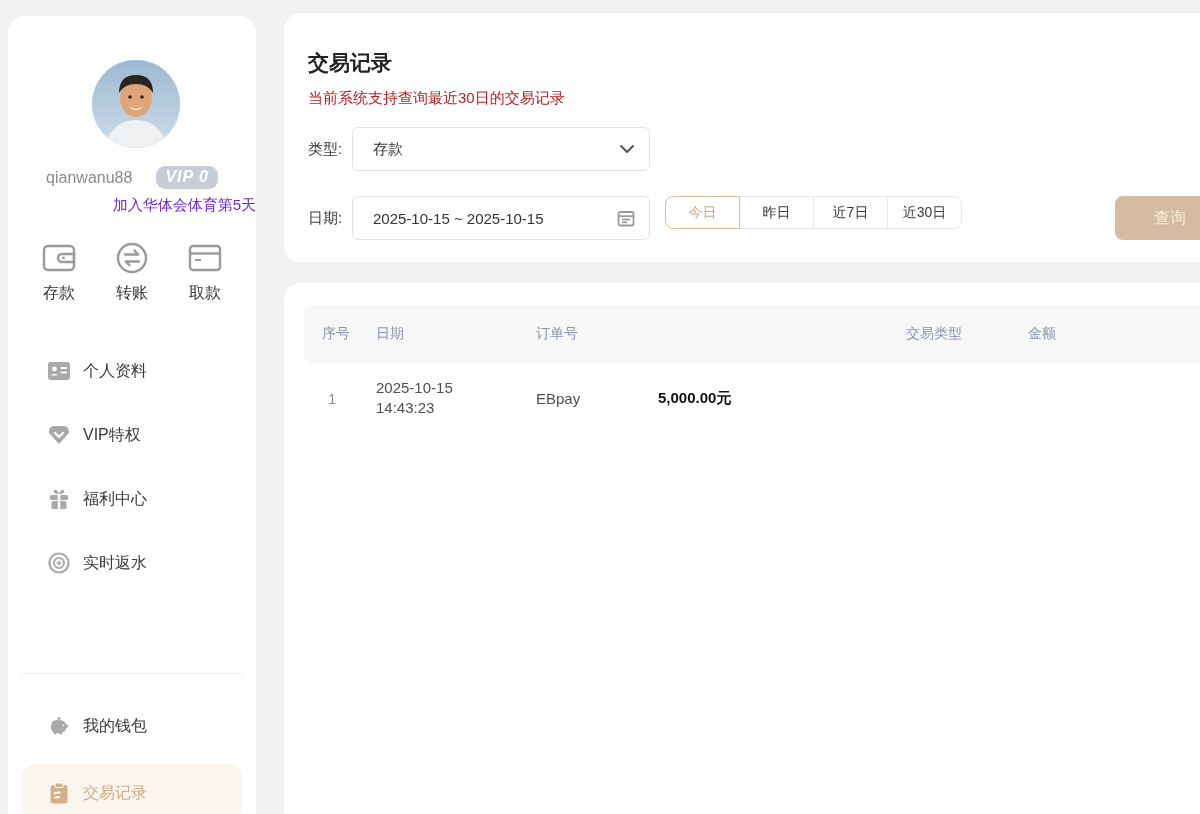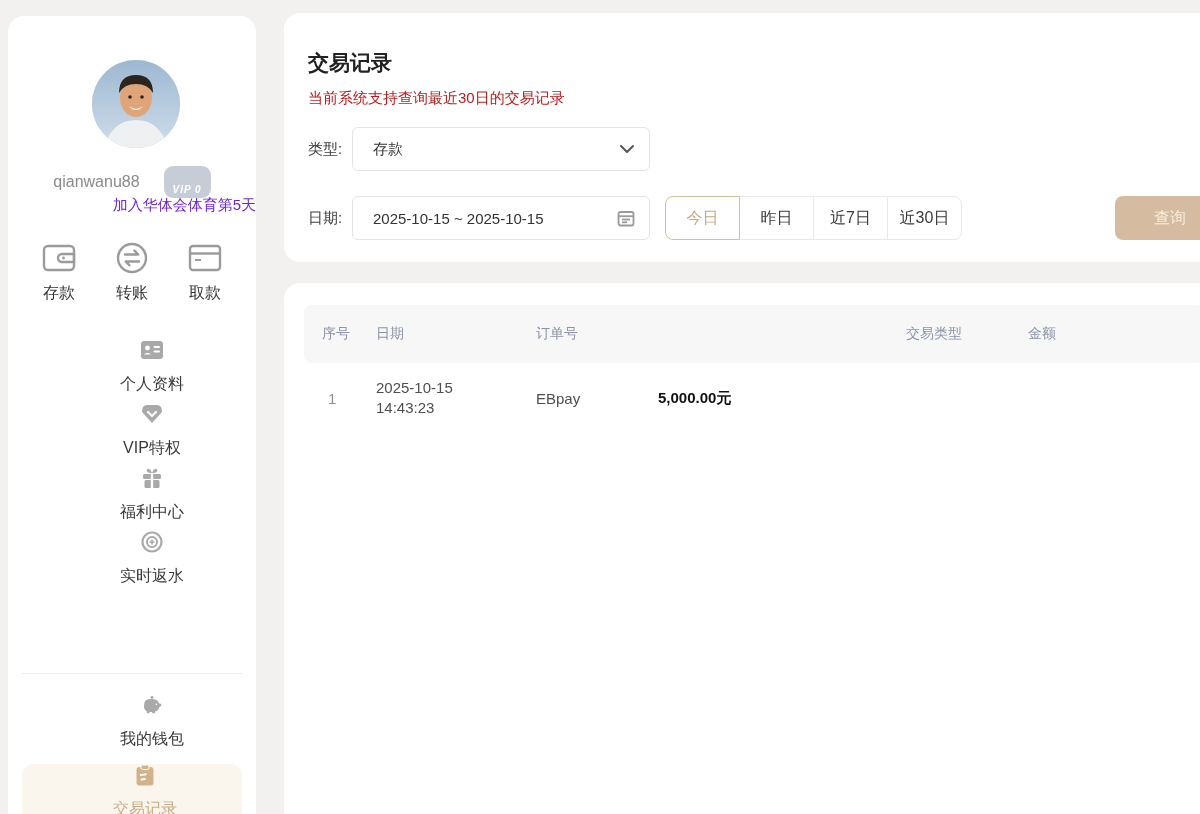--- a/index.html
+++ b/index.html
@@ -17,37 +17,37 @@
   .avatar {
     position:absolute; left:84px; top:44px; width:88px; height:88px;
     border-radius:50%; overflow:hidden; background:#b9cbdc;
   }
   .user-row {
     position:absolute; top:150px; left:0; width:100%;
     display:flex; justify-content:center; align-items:center; gap:24px;
   }
   .username { font-size:16px; color:#8a8a8a; }
   .vip-badge {
-    background:#c7cdd7; color:#fff; font-size:10px; font-weight:bold;
-    font-style:italic; padding:18px 9px 3px 9px; border-radius:9px; letter-spacing:1px;
+    background:#c7cdd7; color:#fff; font-size:16px; font-weight:bold;
+    font-style:italic; padding:2px 9px 3px 9px; border-radius:9px; letter-spacing:1px;
   }
   .joined { position:absolute; top:180px; left:0; width:100%; text-align:right;
     font-size:15px; color:#6d28d9; }
   .quick-actions {
     position:absolute; top:224px; left:20px; width:208px;
     display:flex; justify-content:space-between;
   }
   .qa { display:flex; flex-direction:column; align-items:center; width:62px; cursor:pointer; }
   .qa-icon { height:36px; display:flex; align-items:center; justify-content:center; }
   .qa-label { margin-top:7px; font-size:16px; color:#363636; }
 
   .nav { position:absolute; top:323px; left:0; width:100%; }
   .nav-item {
     height:64px; display:flex; align-items:center; padding-left:40px; gap:13px;
-    cursor:pointer; font-size:16px; color:#3a3a3a;flex-direction:column;
+    cursor:pointer; font-size:16px; color:#3a3a3a;
   }
   .nav-icon { width:22px; height:22px; display:flex; align-items:center; justify-content:center; }
   .side-divider { position:absolute; top:657px; left:14px; width:220px; height:1px; background:#ececec; }
   .wallet-nav { position:absolute; top:678px; left:0; width:100%; }
   .nav-item.active-block {
     margin:6px 14px 0 14px; padding-left:26px; height:58px;
     background:#faf6ee; border-radius:12px; color:#c9ad85;
   }
 
   
@@ -58,22 +58,22 @@
   .select-box, .date-box {
     position:absolute; left:68px; width:298px; height:44px;
     border:1px solid #e4e4e4; border-radius:6px; background:#fff;
     display:flex; align-items:center; padding:0 14px 0 20px; cursor:pointer;
   }
   .select-box { top:114px; }
   .date-box { top:183px; }
   .select-value, .date-value { font-size:15px; color:#333; flex:1; }
   .range-group { position:absolute; left:381px; top:183px; display:flex; }
   .range-btn {
-    width:75px; height:44px; background:#fff; border:1px solid #e8e8e8;
-    margin-left:-1px; font-size:16px; color:#3a3a3a; cursor:pointer;
+    width:75px; height:33px; background:#fff; border:1px solid #e8e8e8;
+    margin-left:-1px; font-size:14px; color:#3a3a3a; cursor:pointer;
     display:flex; align-items:center; justify-content:center;
     font-family:inherit;
   }
   .range-btn:first-child { border-radius:8px 0 0 8px; margin-left:0; }
   .range-btn:last-child { border-radius:0 8px 8px 0; }
   .range-btn.active { border:1px solid #d6bfa0; color:#c9a87f; position:relative; z-index:2; border-radius:8px 0 0 8px; }
   .search-btn {
     position:absolute; left:831px; top:183px; width:110px; height:44px;
     background:#d5bca1; border:none; border-radius:8px; cursor:pointer;
     font-size:16px; color:#f8ecdc; font-family:inherit;

